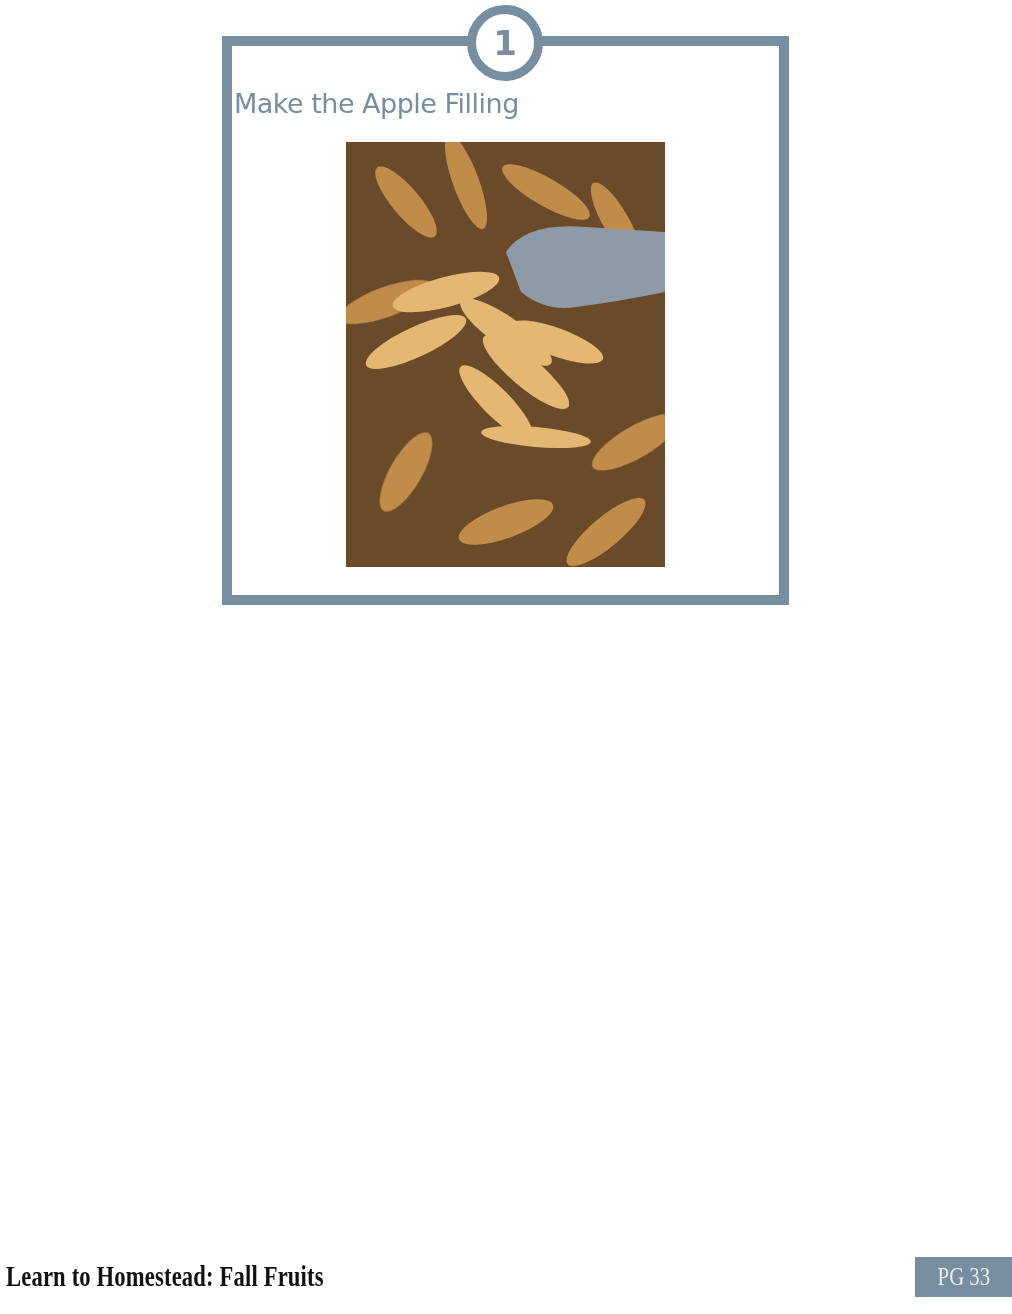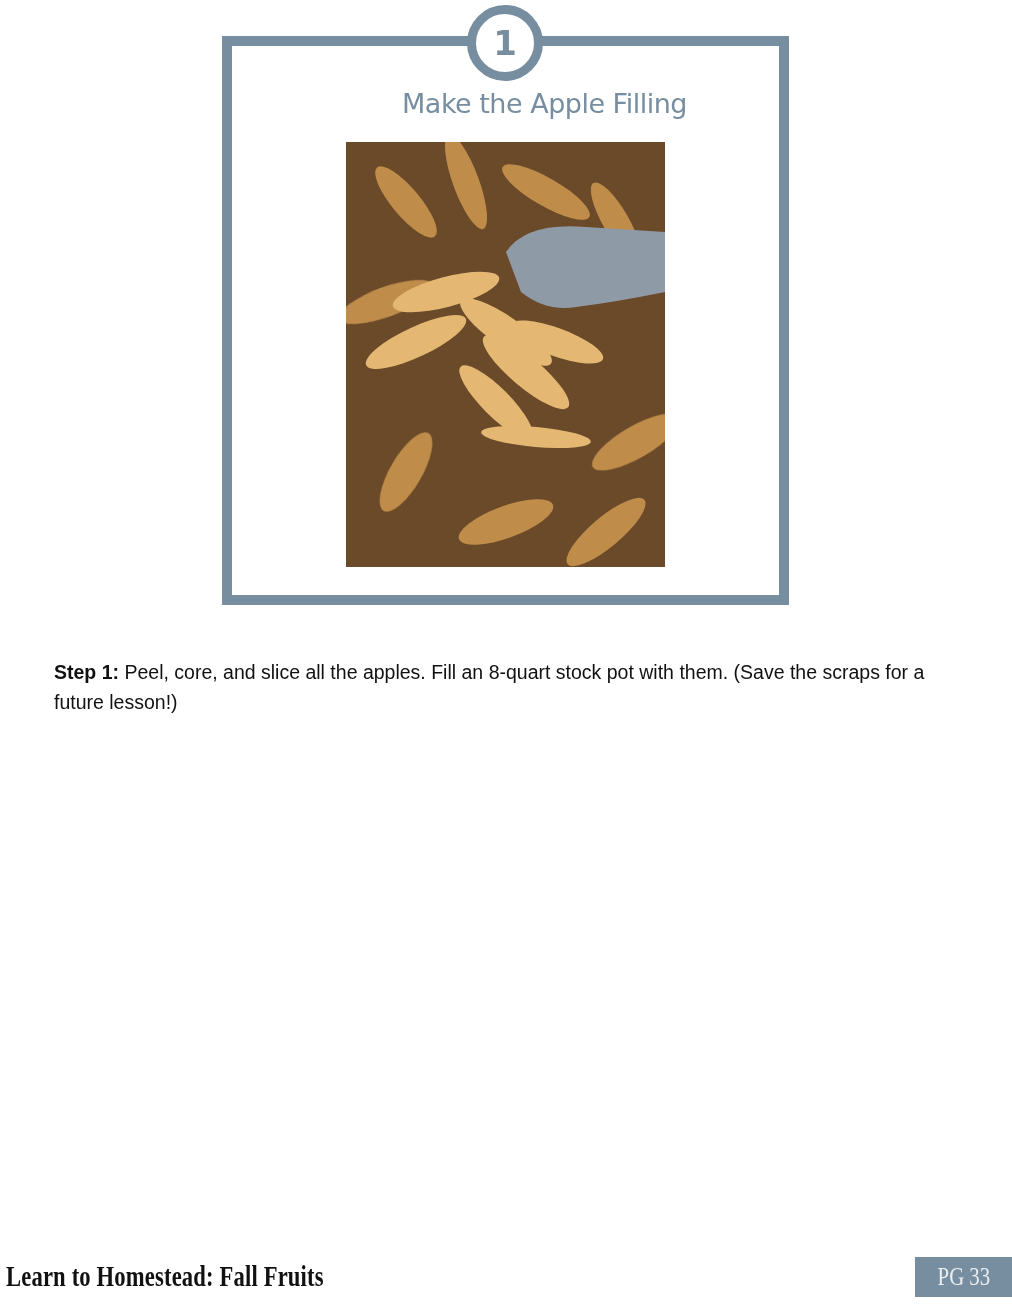--- a/index.html
+++ b/index.html
@@ -4,21 +4,21 @@
   <style>
     html, body { margin: 0; padding: 0; background: #ffffff; }
     body { width: 1012px; height: 1314px; position: relative; overflow: hidden;
            font-family: "Liberation Sans", sans-serif; color: #111; }
     .frame { position: absolute; left: 222px; top: 36px; width: 567px; height: 569px;
              box-sizing: border-box; border: 10px solid #778ea0; background: #fff; }
     .badge { position: absolute; left: 467px; top: 5px; width: 76px; height: 76px;
              box-sizing: border-box; border: 9px solid #778ea0; border-radius: 50%;
              background: #fff; display: flex; align-items: center; justify-content: center;
              font-family: "DejaVu Sans", sans-serif; font-size: 34px; color: #778ea0; font-weight: bold; }
-    .title { position: absolute; left: 216px; top: 88px; width: 657px; text-align: center;
+    .title { position: absolute; left: 234px; top: 88px; width: 657px; text-align: left;
              font-family: "DejaVu Sans", sans-serif; font-size: 27px; color: #778ea0; letter-spacing: -0.5px; }
     .photo { position: absolute; left: 346px; top: 142px; width: 319px; height: 425px; overflow: hidden;
              background: radial-gradient(ellipse at 45% 45%, #e2b46a 0%, #c08b45 30%, #7a5530 60%, #3a2a1e 100%); }
     .photo svg { width: 100%; height: 100%; display: block; }
     .steps { position: absolute; left: 54px; top: 658px; width: 910px; font-size: 19.5px; line-height: 29.8px; color: #111; }
     .step { margin: 0 0 29.8px 0; }
     .step b { font-weight: bold; }
     .footer-title { position: absolute; left: 6px; top: 1260px; font-family: "Liberation Serif", serif;
                     font-size: 29px; color: #111; transform: scaleX(0.78); transform-origin: left center;
                     letter-spacing: 0.2px; font-weight: bold; }
@@ -57,19 +57,18 @@
       <ellipse cx="180" cy="230" rx="55" ry="15" transform="rotate(40 180 230)"></ellipse>
       <ellipse cx="150" cy="260" rx="50" ry="14" transform="rotate(45 150 260)"></ellipse>
       <ellipse cx="210" cy="200" rx="50" ry="14" transform="rotate(20 210 200)"></ellipse>
       <ellipse cx="190" cy="295" rx="55" ry="10" transform="rotate(5 190 295)"></ellipse>
     </g>
     <path d="M160 110 Q180 80 240 85 L319 90 L319 150 Q270 160 230 165 Q200 170 175 150 Z" fill="#8e9aa6"></path>
   </svg>
 </div>
 
 <div class="steps">
-  <p class="step"><b>Step 1:</b><span> Peel, core, and slice all the apples. Fill an 8-quart stock pot with them. (Save the scraps for a future lesson!)</span></p>
 </div>
 
 <div class="footer-title">Learn to Homestead: Fall Fruits</div>
 <div class="page-box">
   <span>PG 33</span>
 </div>
 
 </body></html>

